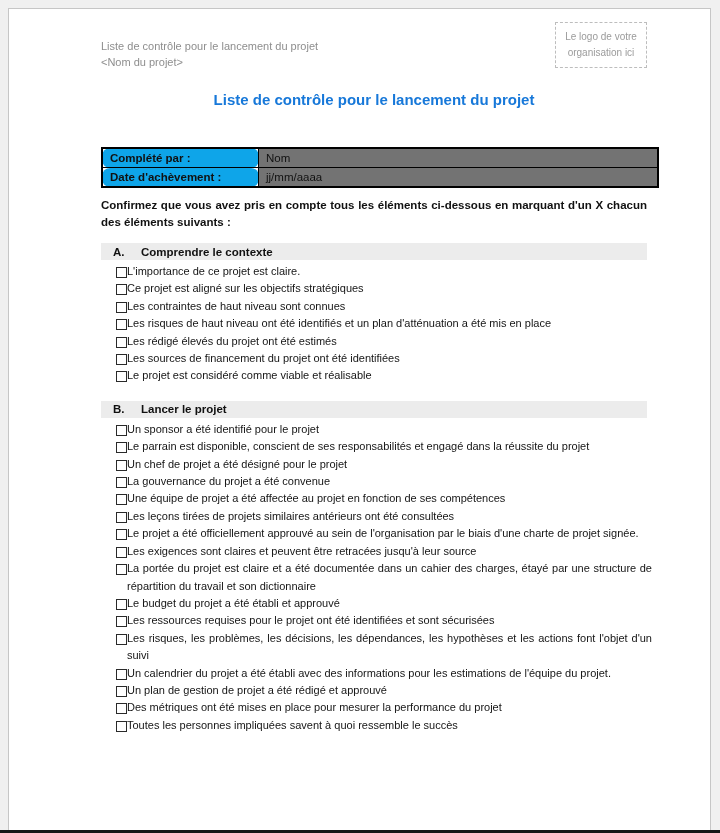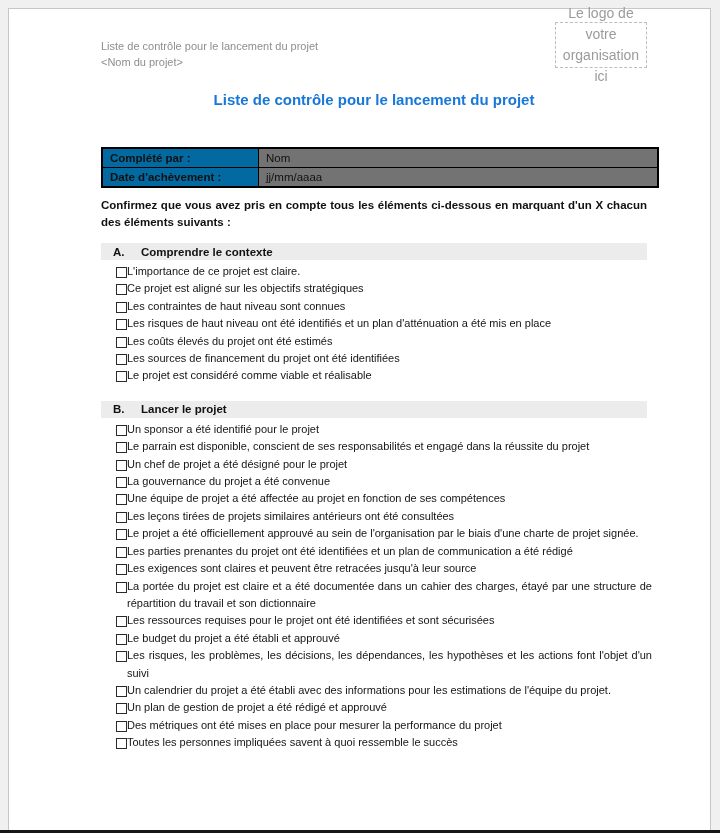--- a/index.html
+++ b/index.html
@@ -21,37 +21,37 @@
   .content{
     padding:13px 63px 0 92px;
   }
   
   .hdr-row{display:flex;justify-content:space-between;align-items:flex-start;}
   .running-hdr{margin-top:16px;font-size:11px;line-height:16px;color:#8e8e8e;}
   .logo-box{
     width:92px;height:46px;box-sizing:border-box;
     border:1px dashed #bdbdbd;
     display:flex;align-items:center;justify-content:center;text-align:center;
-    font-size:14px;line-height:21px;color:#9b9b9b;padding:2px 6px;
+    font-size:10px;line-height:16px;color:#9b9b9b;padding:2px 6px;
   }
   
   .doc-title{
     margin-top:20px;text-align:center;
     font-size:15px;font-weight:700;color:#1778d9;line-height:20px;
   }
   
   table.info{
     margin-top:37px;border-collapse:collapse;width:558px;
     border:2px solid #000;
     font-size:11.5px;
   }
   table.info td{
     border:1px solid #000;height:18px;padding:0 0 0 7px;vertical-align:middle;
   }
-  table.info td.lbl{width:148px;background:#0369a1;font-weight:700;}
+  table.info td.lbl{width:148px;background:#0ea5e9;font-weight:700;border-radius:8px;}
   table.info td.val{background:#737373;}
   
   .intro{
     margin-top:9px;font-size:11.5px;font-weight:700;line-height:16.5px;
     text-align:justify;
   }
   
   .sec{margin-top:13px;}
   .sec + .sec{margin-top:16px;}
   .secbar{
@@ -126,21 +126,21 @@
     <span class="itemtext">Les contraintes de haut niveau sont connues</span>
   </div>
 
   <div class="item">
     <span class="cb"></span>
     <span class="itemtext">Les risques de haut niveau ont été identifiés et un plan d'atténuation a été mis en place</span>
   </div>
 
   <div class="item">
     <span class="cb"></span>
-    <span class="itemtext">Les coûts élevés du projet ont été estimés</span>
+    <span class="itemtext">Les rédigé élevés du projet ont été estimés</span>
   </div>
 
   <div class="item">
     <span class="cb"></span>
     <span class="itemtext">Les sources de financement du projet ont été identifiées</span>
   </div>
 
 
   <div class="item">
     <span class="cb"></span>
@@ -184,47 +184,43 @@
   <div class="item">
     <span class="cb"></span>
     <span class="itemtext">Les leçons tirées de projets similaires antérieurs ont été consultées</span>
   </div>
 
   <div class="item">
     <span class="cb"></span>
     <span class="itemtext">Le projet a été officiellement approuvé au sein de l'organisation par le biais d'une charte de projet signée.</span>
   </div>
 
-  <div class="item">
-    <span class="cb"></span>
-    <span class="itemtext">Les parties prenantes du projet ont été identifiées et un plan de communication a été rédigé</span>
-  </div>
 
   <div class="item">
     <span class="cb"></span>
     <span class="itemtext">Les exigences sont claires et peuvent être retracées jusqu'à leur source</span>
   </div>
 
   <div class="item">
     <span class="cb"></span>
     <span class="itemtext">La portée du projet est claire et a été documentée dans un cahier des charges, étayé par une structure de répartition du travail et son dictionnaire</span>
   </div>
 
   <div class="item">
     <span class="cb"></span>
+    <span class="itemtext">Le budget du projet a été établi et approuvé</span>
+  </div>
+
+  <div class="item">
+    <span class="cb"></span>
     <span class="itemtext">Les ressources requises pour le projet ont été identifiées et sont sécurisées</span>
   </div>
 
   <div class="item">
     <span class="cb"></span>
-    <span class="itemtext">Le budget du projet a été établi et approuvé</span>
-  </div>
-
-  <div class="item">
-    <span class="cb"></span>
     <span class="itemtext">Les risques, les problèmes, les décisions, les dépendances, les hypothèses et les actions font l'objet d'un suivi</span>
   </div>
 
   <div class="item">
     <span class="cb"></span>
     <span class="itemtext">Un calendrier du projet a été établi avec des informations pour les estimations de l'équipe du projet.</span>
   </div>
 
   <div class="item">
     <span class="cb"></span>

